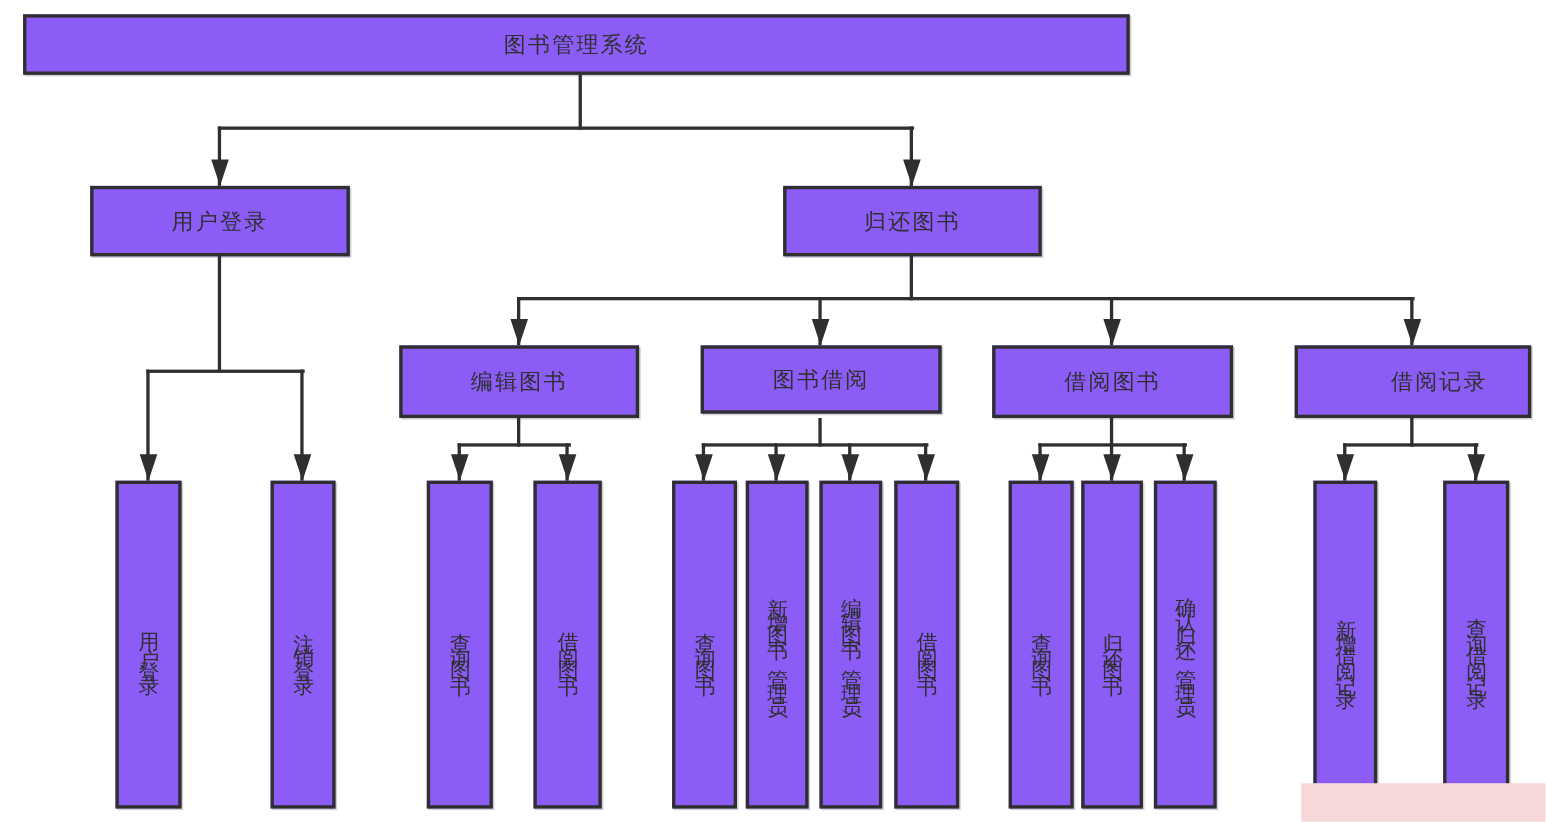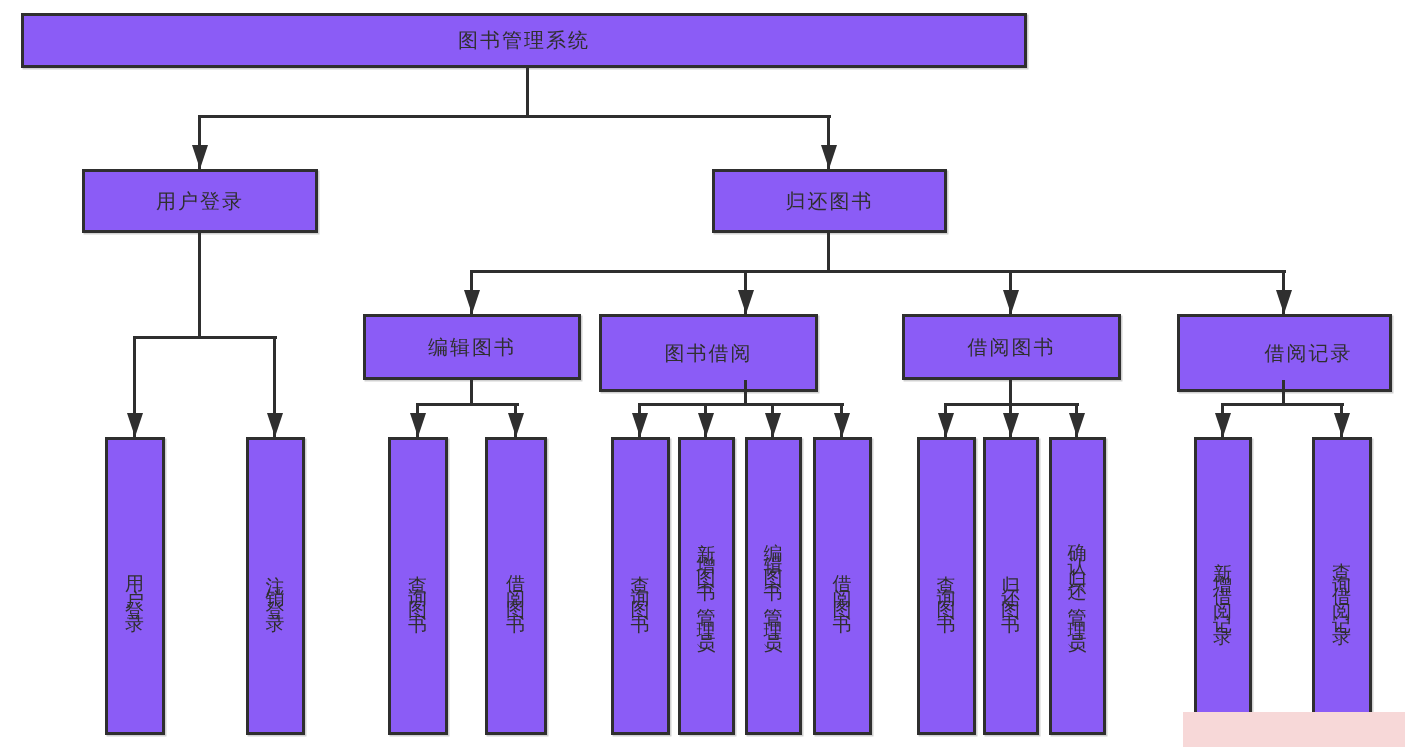--- a/index.html
+++ b/index.html
@@ -50,29 +50,29 @@
   </div>
 
   <div class="node" style="left:712px;top:169px;width:235px;height:64px;">
     <span class="h-label">归还图书</span>
   </div>
 
   <div class="node" style="left:363px;top:314px;width:218px;height:66px;">
     <span class="h-label">编辑图书</span>
   </div>
 
-  <div class="node" style="left:599px;top:314px;width:219px;height:78px;">
+  <div class="node" style="left:637px;top:314px;width:219px;height:62px;">
     <span class="h-label">图书借阅</span>
   </div>
 
   <div class="node" style="left:902px;top:314px;width:219px;height:66px;">
     <span class="h-label">借阅图书</span>
   </div>
 
-  <div class="node" style="left:1177px;top:314px;width:215px;height:78px;padding-left:48px;">
+  <div class="node" style="left:1177px;top:314px;width:215px;height:66px;padding-left:48px;">
     <span class="h-label">借阅记录</span>
   </div>
 
   <div class="node leaf" style="left:105px;top:437px;width:60px;height:298px;">
     <span class="v-label">用户登录</span>
   </div>
   <div class="node leaf" style="left:246px;top:437px;width:59px;height:298px;">
     <span class="v-label">注销登录</span>
   </div>
 

